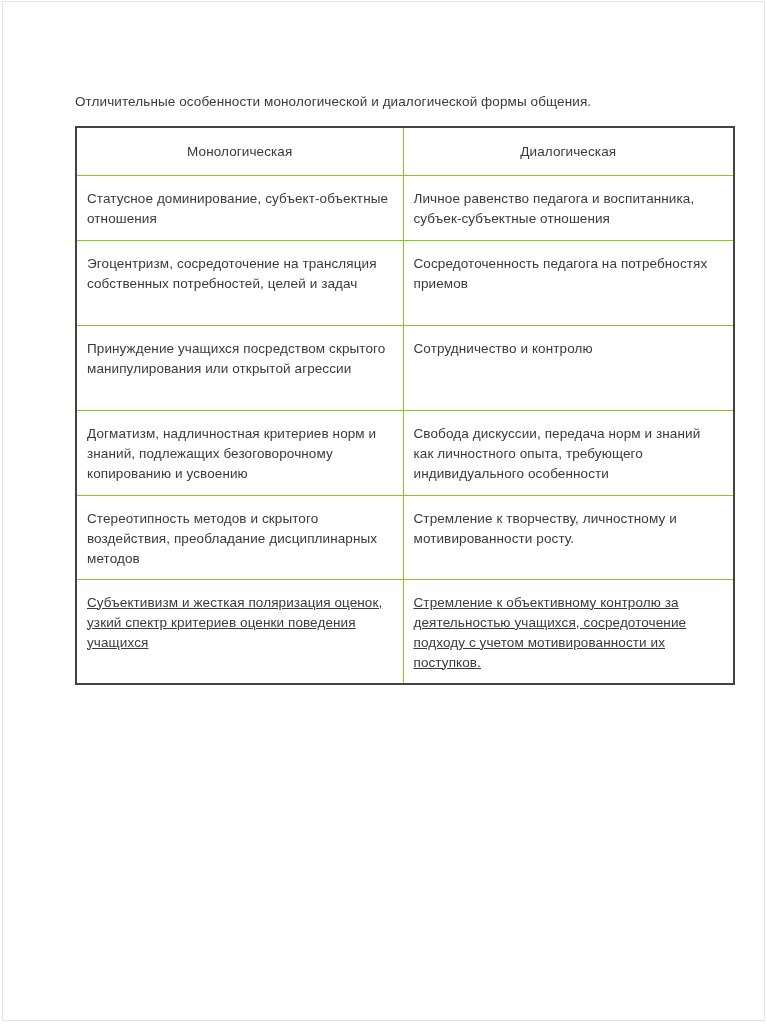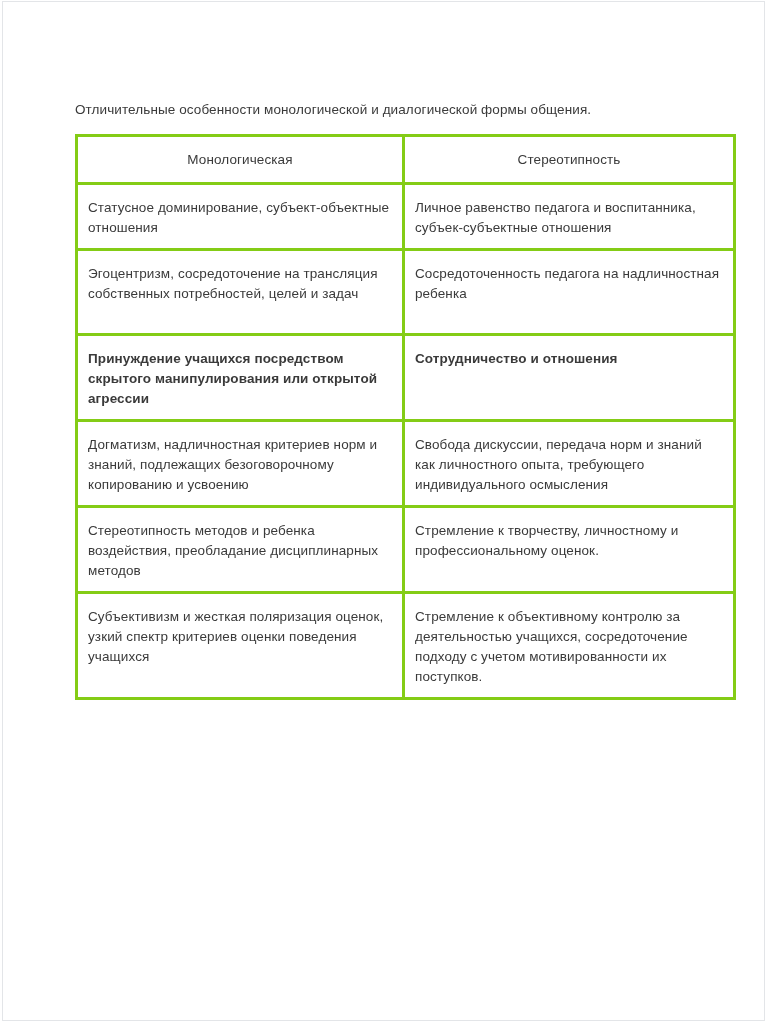--- a/index.html
+++ b/index.html
@@ -23,101 +23,101 @@
     border: 1px solid #e3e5e8;
     pointer-events: none;
   }
   .content {
     position: absolute;
     left: 75px;
     top: 85px;
     width: 658px;
   }
   .doc-title {
-    margin: 16px 0 16px 0;
+    margin: 8px 0 16px 0;
     font-size: 13.5px;
     line-height: 17px;
     color: #3a3a3a;
     letter-spacing: 0.1px;
   }
   table.cmp {
     border-collapse: collapse;
     table-layout: fixed;
     width: 658px;
     border: 2px solid #434343;
   }
   table.cmp col.c-left  { width: 327px; }
   table.cmp col.c-right { width: 331px; }
   table.cmp th,
   table.cmp td {
-    border: 3px solid #84cc16;
+    border: 1px solid #84cc16;
     box-sizing: border-box;
     font-size: 13.5px;
     color: #3a3a3a;
     letter-spacing: 0.1px;
   }
   table.cmp th {
     height: 48px;
     font-weight: normal;
     text-align: center;
     vertical-align: middle;
     line-height: 17px;
   }
   table.cmp td {
     vertical-align: top;
     padding: 13px 12px 10px 10px;
     line-height: 20px;
     margin-left: 41px;
   }
   tbody tr:nth-child(1) td { height: 65px; }
   tbody tr:nth-child(2) td { height: 85px; }
-  tbody tr:nth-child(3) td { height: 85px; font-weight: bold; }
+  tbody tr:nth-child(3) td { height: 85px; }
   tbody tr:nth-child(4) td { height: 85px; }
   tbody tr:nth-child(5) td { height: 82px; }
-  tbody tr:nth-child(6) td { height: 98px; }
+  tbody tr:nth-child(6) td { height: 98px; text-decoration: underline; }
 </style>
 </head>
 <body>
 
 <div class="page-frame"></div>
 
 <div class="content">
   <p class="doc-title">Отличительные особенности монологической и диалогической формы общения.</p>
 
   <table class="cmp">
     <colgroup>
       <col class="c-left">
       <col class="c-right">
     </colgroup>
     <thead>
       <tr>
         <th>Монологическая</th>
-        <th>Стереотипность</th>
+        <th>Диалогическая</th>
       </tr>
     </thead>
     <tbody>
       <tr>
         <td>Статусное доминирование, субъект-объектные отношения</td>
         <td>Личное равенство педагога и воспитанника, субъек-субъектные отношения</td>
       </tr>
       <tr>
         <td>Эгоцентризм, сосредоточение на трансляция собственных потребностей, целей и задач</td>
-        <td>Сосредоточенность педагога на надличностная ребенка</td>
+        <td>Сосредоточенность педагога на потребностях приемов</td>
       </tr>
       <tr>
         <td>Принуждение учащихся посредством скрытого манипулирования или открытой агрессии</td>
-        <td>Сотрудничество и отношения</td>
+        <td>Сотрудничество и контролю</td>
       </tr>
       <tr>
         <td>Догматизм, надличностная критериев норм и знаний, подлежащих безоговорочному копированию и усвоению</td>
-        <td>Свобода дискуссии, передача норм и знаний как личностного опыта, требующего индивидуального осмысления</td>
+        <td>Свобода дискуссии, передача норм и знаний как личностного опыта, требующего индивидуального особенности</td>
       </tr>
       <tr>
-        <td>Стереотипность методов и ребенка воздействия, преобладание дисциплинарных методов</td>
-        <td>Стремление к творчеству, личностному и профессиональному оценок.</td>
+        <td>Стереотипность методов и скрытого воздействия, преобладание дисциплинарных методов</td>
+        <td>Стремление к творчеству, личностному и мотивированности росту.</td>
       </tr>
       <tr>
         <td>Субъективизм и жесткая поляризация оценок, узкий спектр критериев оценки поведения учащихся</td>
         <td>Стремление к объективному контролю за деятельностью учащихся, сосредоточение подходу с учетом мотивированности их поступков.</td>
       </tr>
     </tbody>
   </table>
 </div>
 
 </body></html>

